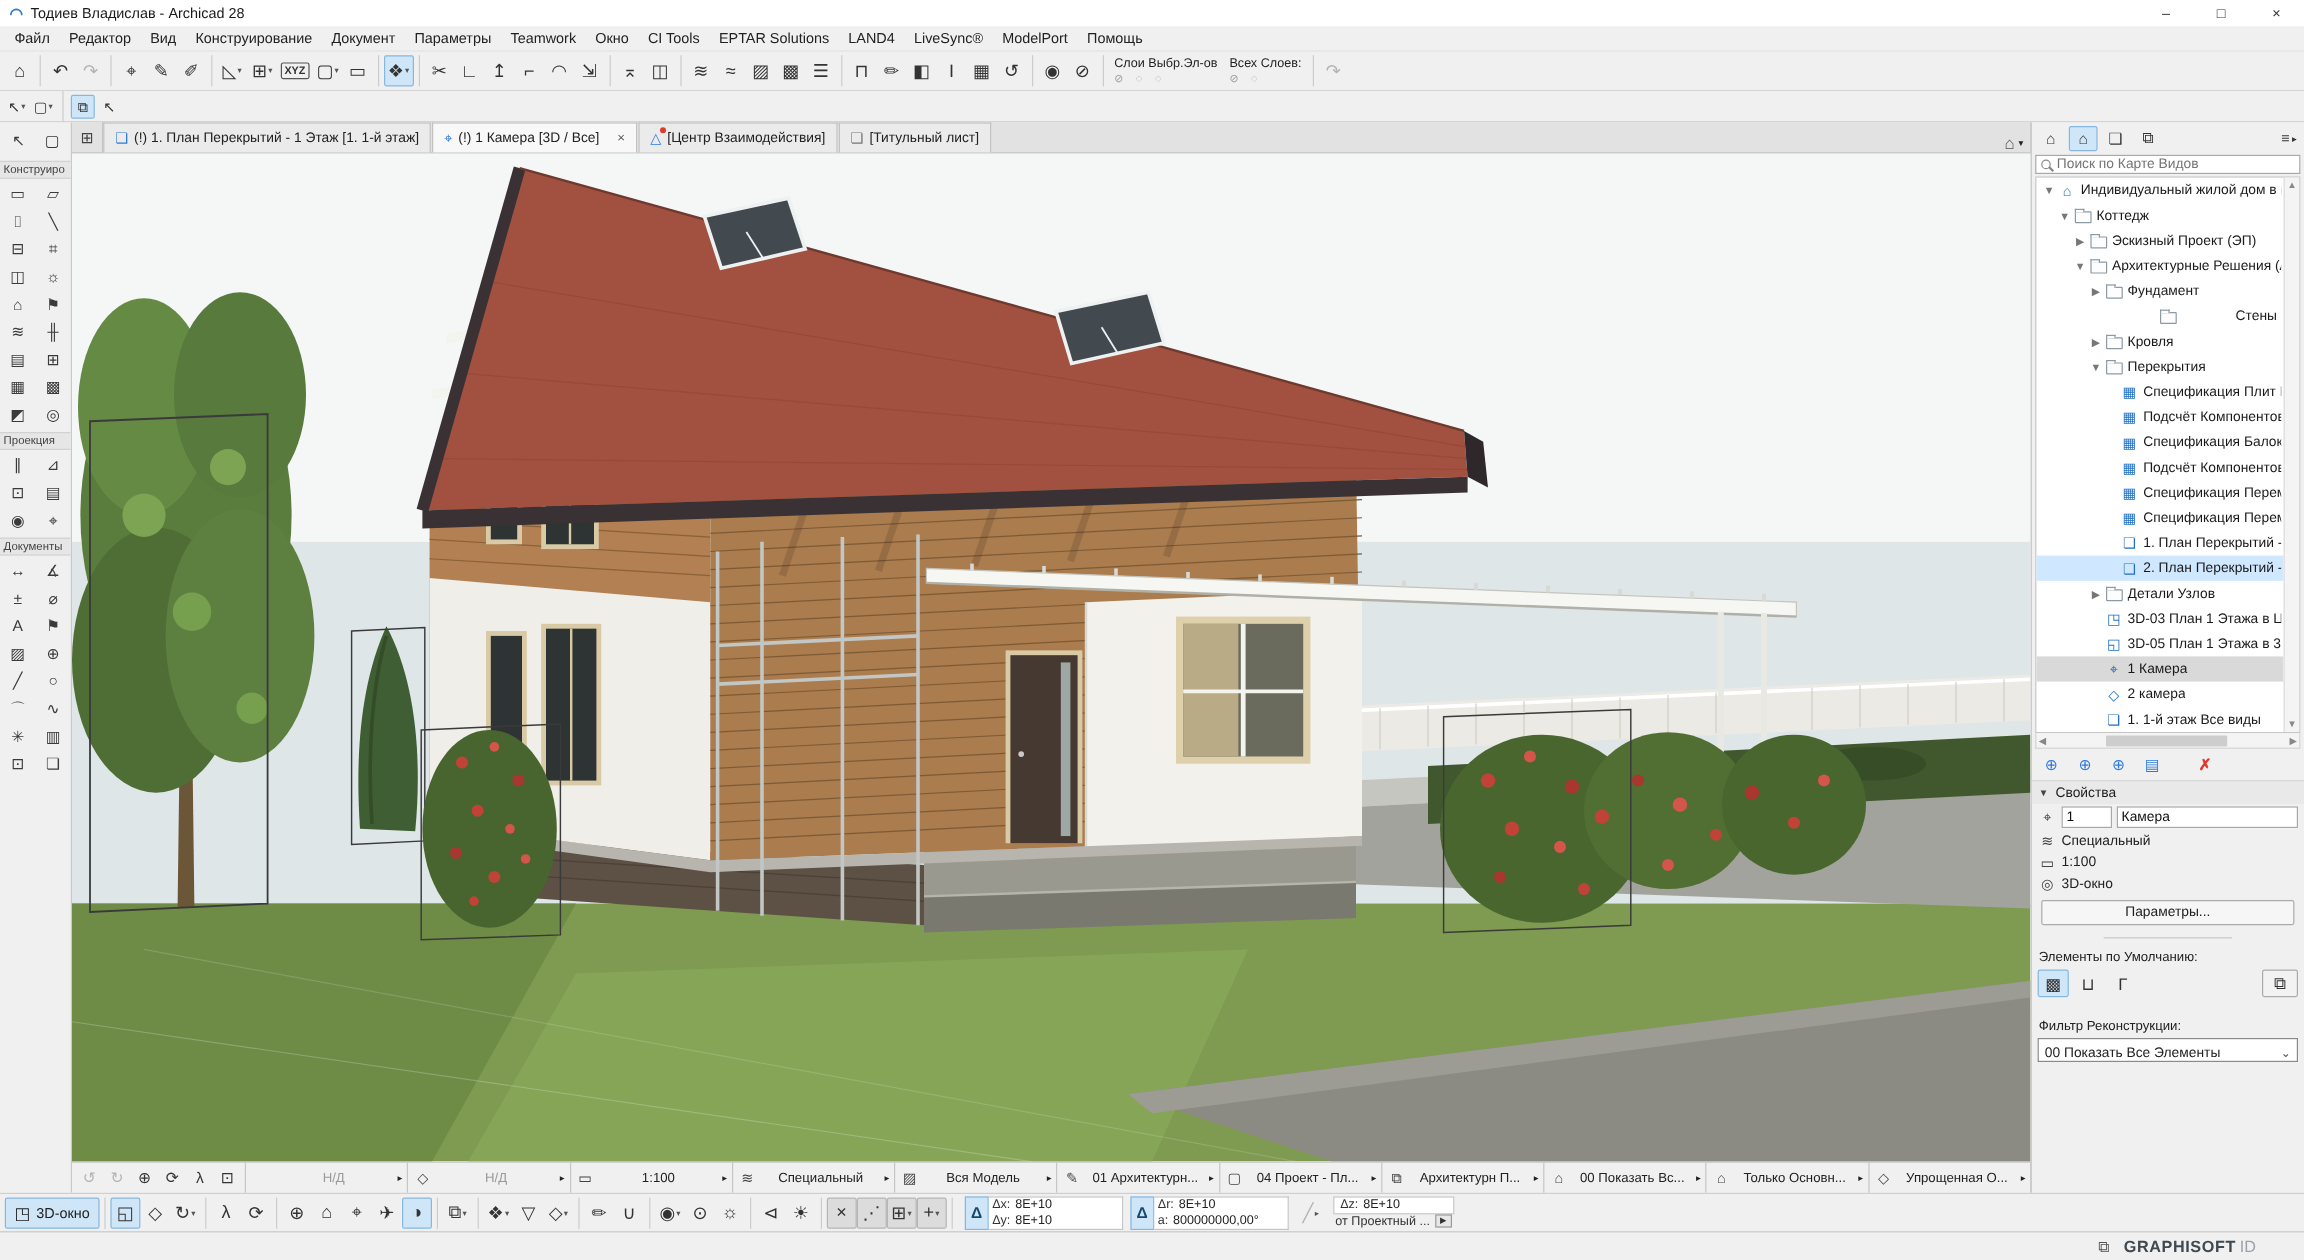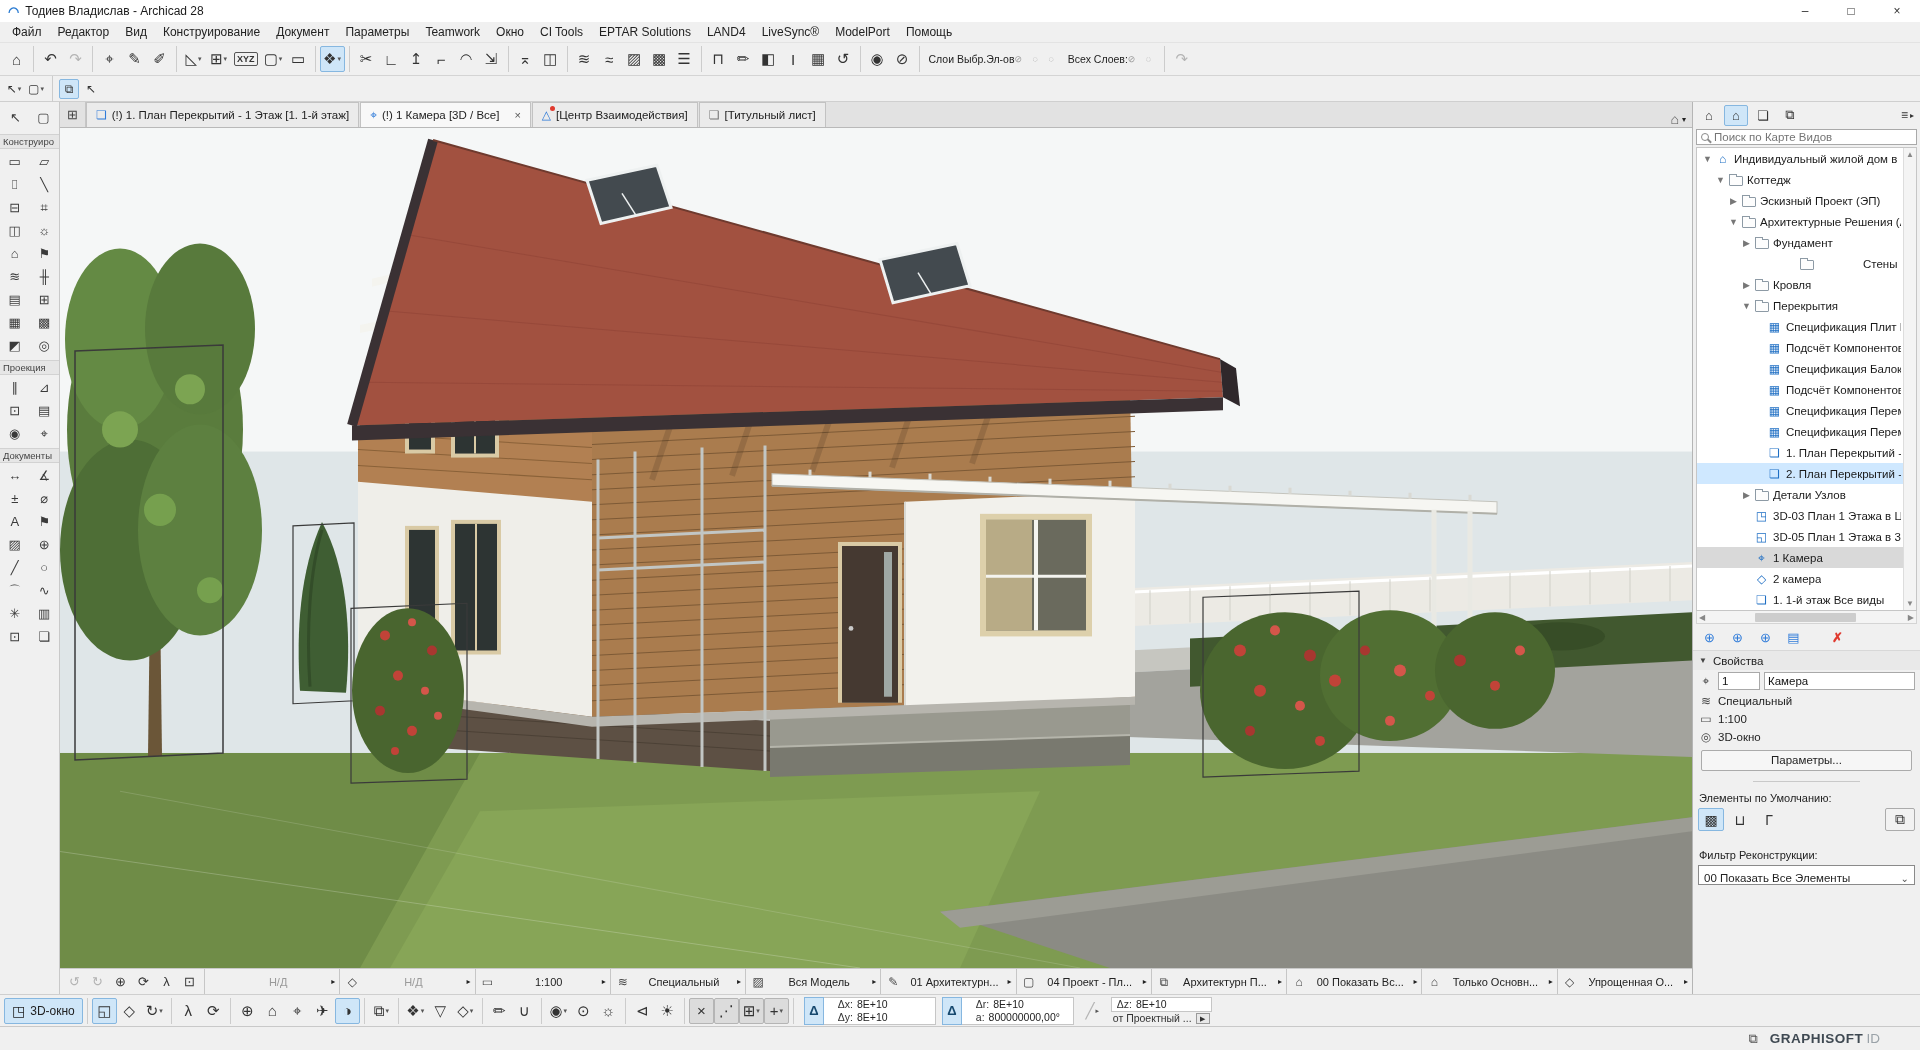--- a/index.html
+++ b/index.html
@@ -17,21 +17,21 @@
 
 .toolbar1{height:34px;background:#f0f0f0;border-top:1px solid #e3e3e3;border-bottom:1px solid #d4d4d4;display:flex;align-items:center;padding-left:4px;flex:0 0 34px}
 .tbtn{min-width:25px;height:26px;display:flex;align-items:center;justify-content:center;font-size:15px;color:#333;border:1px solid transparent;border-radius:2px;padding:0 1px}
 .tbtn .g{pointer-events:none}
 .tbtn .dd{font-size:7px;color:#555;margin-left:1px}
 .tbtn.pressed{background:#cfe6f8;border-color:#86b7e0}
 .tbtn.pressed-gray{background:#dcdcdc;border-color:#b5b5b5}
 .tbtn.disabled{color:#b4b4b4}
 .tsep{width:1px;height:26px;background:#cccccc;margin:0 4px;flex:0 0 1px}
 .xyz-box{font-size:9px;font-weight:bold;color:#333;border:1.5px solid #555;border-radius:2px;padding:1px 2px;margin:0 3px}
-.layer-stack{display:flex;flex-direction:row;justify-content:center;line-height:12px;padding:0 5px}
+.layer-stack{display:flex;flex-direction:column;justify-content:center;line-height:12px;padding:0 5px}
 .layer-stack .lbl{font-size:10.5px;color:#222;white-space:nowrap}
 .layer-stack .ics{font-size:9px;color:#9a9a9a;letter-spacing:4px}
 .toolbar2{height:26px;background:#f0f0f0;border-bottom:1px solid #cfcfcf;display:flex;align-items:center;padding-left:4px;gap:2px;flex:0 0 26px}
 .toolbar2 .tbtn{height:20px;min-width:20px;font-size:12px}
 
 .mainrow{flex:1;display:flex;min-height:0}
 .toolbox{width:60px;flex:0 0 60px;background:#f0f0f0;border-right:1px solid #c9c9c9;display:flex;flex-direction:column;padding-top:2px;overflow:hidden}
 .tool-sel{display:flex;justify-content:center;gap:3px;padding:2px 0}
 .toolbtn{width:25px;height:23px;display:flex;align-items:center;justify-content:center;font-size:13px;color:#3a3a3a;border:1px solid transparent;border-radius:2px}
 .tool-label{font-size:9.5px;color:#444;background:#e6e6e6;border-top:1px solid #d2d2d2;border-bottom:1px solid #d2d2d2;padding:1px 3px;margin:3px 0 1px;white-space:nowrap;overflow:hidden}
@@ -59,26 +59,26 @@
 .qitem .qi{width:16px;text-align:center;color:#444;font-size:12px;flex:0 0 16px}
 .qitem .ql{flex:1;text-align:center;white-space:nowrap;overflow:hidden}
 .qitem .qa{font-size:8px;color:#222}
 .qitem.disabled .ql{color:#9a9a9a}
 
 .bottombar{height:32px;flex:0 0 32px;background:#f0f0f0;border-top:1px solid #cfcfcf;display:flex;align-items:center;padding:0 4px}
 .view-btn{display:flex;align-items:center;gap:5px;padding:0 7px;height:26px;background:#cfe6f8;border:1px solid #86b7e0;border-radius:2px;font-size:12px;white-space:nowrap}
 .view-btn .g{font-size:14px}
 .coord{display:flex;align-items:stretch;height:28px;margin-left:6px}
 .dbtn{width:20px;background:#cfe6f8;border:1px solid #86b7e0;display:flex;align-items:center;justify-content:center;font-size:13px;color:#17496f;font-weight:bold}
-.cvals{width:112px;background:#fff;border:1px solid #c6c6c6;border-left:none;font-size:10.5px;line-height:13px;padding:0 14px;display:flex;flex-direction:column;justify-content:center}
+.cvals{width:112px;background:#fff;border:1px solid #c6c6c6;border-left:none;font-size:10.5px;line-height:13px;padding:0 3px;display:flex;flex-direction:column;justify-content:center}
 .cline{display:flex;gap:4px;white-space:nowrap}
 .cl{color:#333}
 .zwrap{display:flex;flex-direction:column;justify-content:center;margin-left:6px;font-size:10.5px;line-height:13px}
 .zline1{background:#fff;border:1px solid #c6c6c6;padding:0 5px;display:flex;gap:4px}
-.zline2{display:flex;align-items:center;gap:4px;padding:0 2px;color:#333}
+.zline2{display:flex;gap:4px;padding:0 2px;color:#333}
 .zbtn{width:14px;height:11px;border:1px solid #9a9a9a;background:#e8e8e8;display:flex;align-items:center;justify-content:center;font-size:7px}
 
 .statusbar{height:24px;flex:0 0 24px;background:#f0f0f0;border-top:1px solid #c9c9c9;display:flex;align-items:center;padding:0 8px;font-size:11.5px;color:#333}
 .brand{margin-left:auto;display:flex;align-items:center;gap:12px;padding-right:32px}
 .brand .wicon{color:#555;font-size:13px}
 .brand b{font-size:13.5px;color:#3f4952;letter-spacing:.5px;font-weight:bold}
 .brand .id{color:#9aa2a8;font-size:13.5px}
 
 .rightpanel{width:228px;flex:0 0 228px;background:#f0f0f0;border-left:1px solid #b5b5b5;display:flex;flex-direction:column;overflow:hidden}
 .nav-head{height:26px;display:flex;align-items:center;padding:0 4px;gap:3px}

